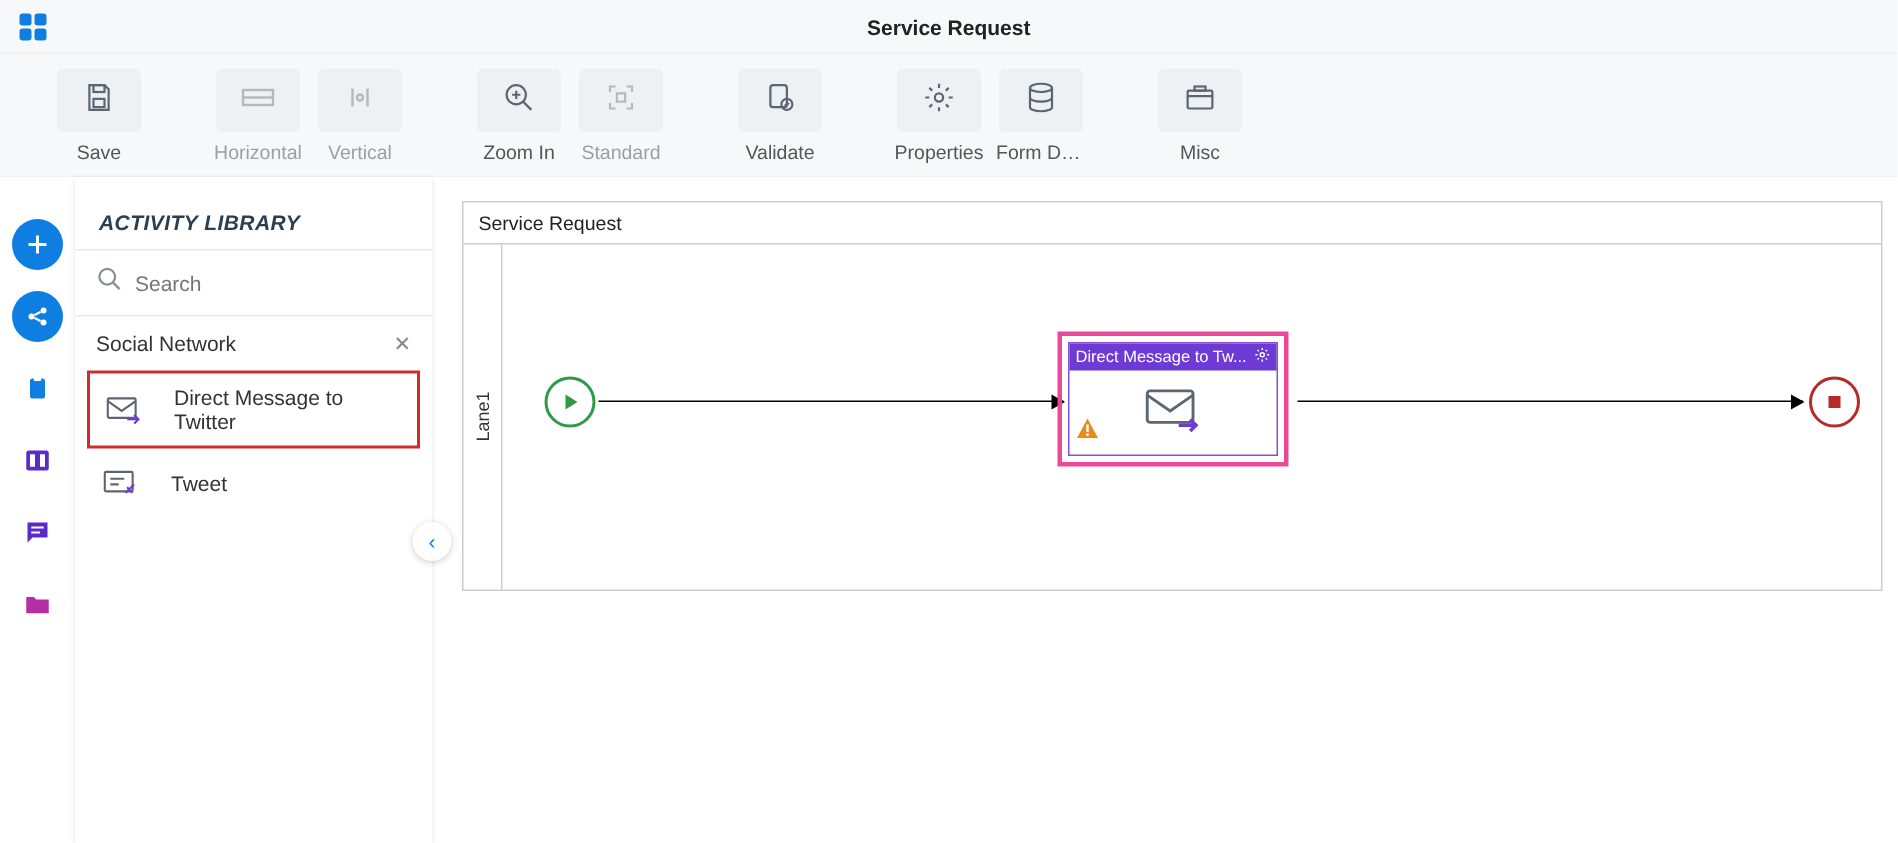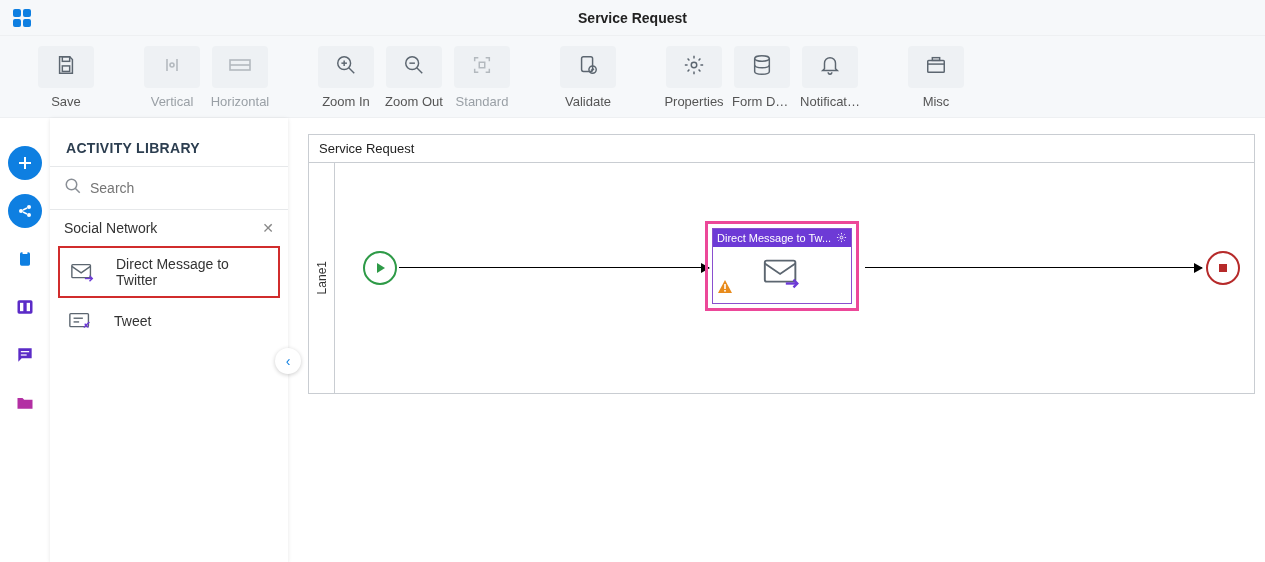--- a/index.html
+++ b/index.html
@@ -24,21 +24,21 @@
 
   
   .rail { width: 50px; background: #fff; display: flex; flex-direction: column; align-items: center; padding-top: 28px; gap: 14px; }
   .rail-btn { width: 34px; height: 34px; border-radius: 50%; display: flex; align-items: center; justify-content: center; cursor: pointer; }
   .rail-btn.active { background: #0e7fe1; }
   .rail-btn.inactive { background: transparent; }
   .rail-btn svg { display: block; }
 
   
   .sidebar { width: 238px; background: #fff; box-shadow: 0 1px 4px rgba(0,0,0,.10); display: flex; flex-direction: column; position: relative; }
-  .sidebar-title { padding: 22px 16px 10px 16px; font-size: 14px; font-weight: 600; color: #2c3e50; letter-spacing: .3px; border-bottom: 1px solid #e6e8ea; }
+  .sidebar-title { padding: 22px 16px 10px 16px; font-size: 14px; font-weight: 600; color: #2c3e50; letter-spacing: .3px; border-bottom: 1px solid #e6e8ea; font-style: italic; }
   .search-row { display: flex; align-items: center; padding: 10px 14px; gap: 8px; border-bottom: 1px solid #e6e8ea; }
   .search-row input { border: none; outline: none; font-size: 14px; color: #555; flex: 1; background: transparent; }
   .group-header { display: flex; align-items: center; justify-content: space-between; padding: 10px 14px 8px 14px; font-size: 14px; color: #333; position: relative;}
   .group-close { color: #888; cursor: pointer; }
   .lib-item { display: flex; align-items: center; gap: 20px; padding: 8px 10px; margin: 2px 8px; cursor: pointer; font-size: 14px; color: #333; }
   .lib-item.highlight { border: 2px solid #d12c2c; }
   .lib-icon { width: 26px; height: 22px; display: flex; align-items: center; justify-content: center; }
   .collapse-handle { position: absolute; right: -13px; top: 230px; width: 26px; height: 26px; border-radius: 50%; background: #fff; box-shadow: 0 1px 4px rgba(0,0,0,.2); display: flex; align-items: center; justify-content: center; cursor: pointer; font-size: 14px; color: #0e7fe1; }
 
   
@@ -94,60 +94,50 @@
           </svg></span>
       </div>
     <div class="toolbar-label">Save</div>
   </div>
 
   <div class="toolbar-sep"></div>
 
   <div class="toolbar-btn disabled">
     <div class="toolbar-iconbox">
         <span><svg width="24" height="18" viewBox="0 0 24 18" fill="none" stroke="#5c6670" stroke-width="1.6">
+            <rect x="2" y="4" width="20" height="10"></rect>
+            <line x1="2" y1="9" x2="22" y2="9"></line>
+          </svg></span>
+      </div>
+    <div class="toolbar-label">Horizontal</div>
+  </div>
+  <div class="toolbar-btn disabled">
+    <div class="toolbar-iconbox">
+        <span><svg width="24" height="18" viewBox="0 0 24 18" fill="none" stroke="#5c6670" stroke-width="1.6">
             <line x1="7" y1="3" x2="7" y2="15"></line>
             <circle cx="12" cy="9" r="2"></circle>
             <line x1="17" y1="3" x2="17" y2="15"></line>
           </svg></span>
       </div>
     <div class="toolbar-label">Vertical</div>
-  </div>
-  <div class="toolbar-btn disabled">
-    <div class="toolbar-iconbox">
-        <span><svg width="24" height="18" viewBox="0 0 24 18" fill="none" stroke="#5c6670" stroke-width="1.6">
-            <rect x="2" y="4" width="20" height="10"></rect>
-            <line x1="2" y1="9" x2="22" y2="9"></line>
-          </svg></span>
-      </div>
-    <div class="toolbar-label">Horizontal</div>
   </div>
 
   <div class="toolbar-sep"></div>
 
   <div class="toolbar-btn">
     <div class="toolbar-iconbox">
         <span><svg width="22" height="22" viewBox="0 0 24 24" fill="none" stroke="#5c6670" stroke-width="1.6">
             <circle cx="10" cy="10" r="7"></circle>
             <line x1="15" y1="15" x2="21" y2="21"></line>
             <line x1="7" y1="10" x2="13" y2="10"></line>
             <line x1="10" y1="7" x2="10" y2="13"></line>
           </svg></span>
       </div>
     <div class="toolbar-label">Zoom In</div>
   </div>
-  <div class="toolbar-btn">
-    <div class="toolbar-iconbox">
-        <span><svg width="22" height="22" viewBox="0 0 24 24" fill="none" stroke="#5c6670" stroke-width="1.6">
-            <circle cx="10" cy="10" r="7"></circle>
-            <line x1="15" y1="15" x2="21" y2="21"></line>
-            <line x1="7" y1="10" x2="13" y2="10"></line>
-          </svg></span>
-      </div>
-    <div class="toolbar-label">Zoom Out</div>
-  </div>
   <div class="toolbar-btn disabled">
     <div class="toolbar-iconbox">
         <span><svg width="22" height="22" viewBox="0 0 24 24" fill="none" stroke="#5c6670" stroke-width="1.6">
             <path d="M4 8V4h4M20 8V4h-4M4 16v4h4M20 16v4h-4"></path>
             <rect x="9" y="9" width="6" height="6"></rect>
           </svg></span>
       </div>
     <div class="toolbar-label">Standard</div>
   </div>
 
@@ -177,29 +167,20 @@
   </div>
   <div class="toolbar-btn">
     <div class="toolbar-iconbox">
         <span><svg width="22" height="22" viewBox="0 0 24 24" fill="none" stroke="#5c6670" stroke-width="1.6">
             <ellipse cx="12" cy="5" rx="8" ry="3"></ellipse>
             <path d="M4 5v7c0 1.7 3.6 3 8 3s8-1.3 8-3V5"></path>
             <path d="M4 12v7c0 1.7 3.6 3 8 3s8-1.3 8-3v-7"></path>
           </svg></span>
       </div>
     <div class="toolbar-label">Form Data</div>
-  </div>
-  <div class="toolbar-btn">
-    <div class="toolbar-iconbox">
-        <span><svg width="22" height="22" viewBox="0 0 24 24" fill="none" stroke="#5c6670" stroke-width="1.6">
-            <path d="M6 16V10a6 6 0 1 1 12 0v6l2 2H4z"></path>
-            <path d="M10 20a2 2 0 0 0 4 0"></path>
-          </svg></span>
-      </div>
-    <div class="toolbar-label">Notificat…</div>
   </div>
 
   <div class="toolbar-sep"></div>
 
   <div class="toolbar-btn">
     <div class="toolbar-iconbox">
         <span><svg width="22" height="22" viewBox="0 0 24 24" fill="none" stroke="#5c6670" stroke-width="1.6">
             <rect x="3" y="7" width="18" height="13" rx="1"></rect>
             <path d="M3 11h18"></path>
             <rect x="8" y="4" width="8" height="3"></rect>

